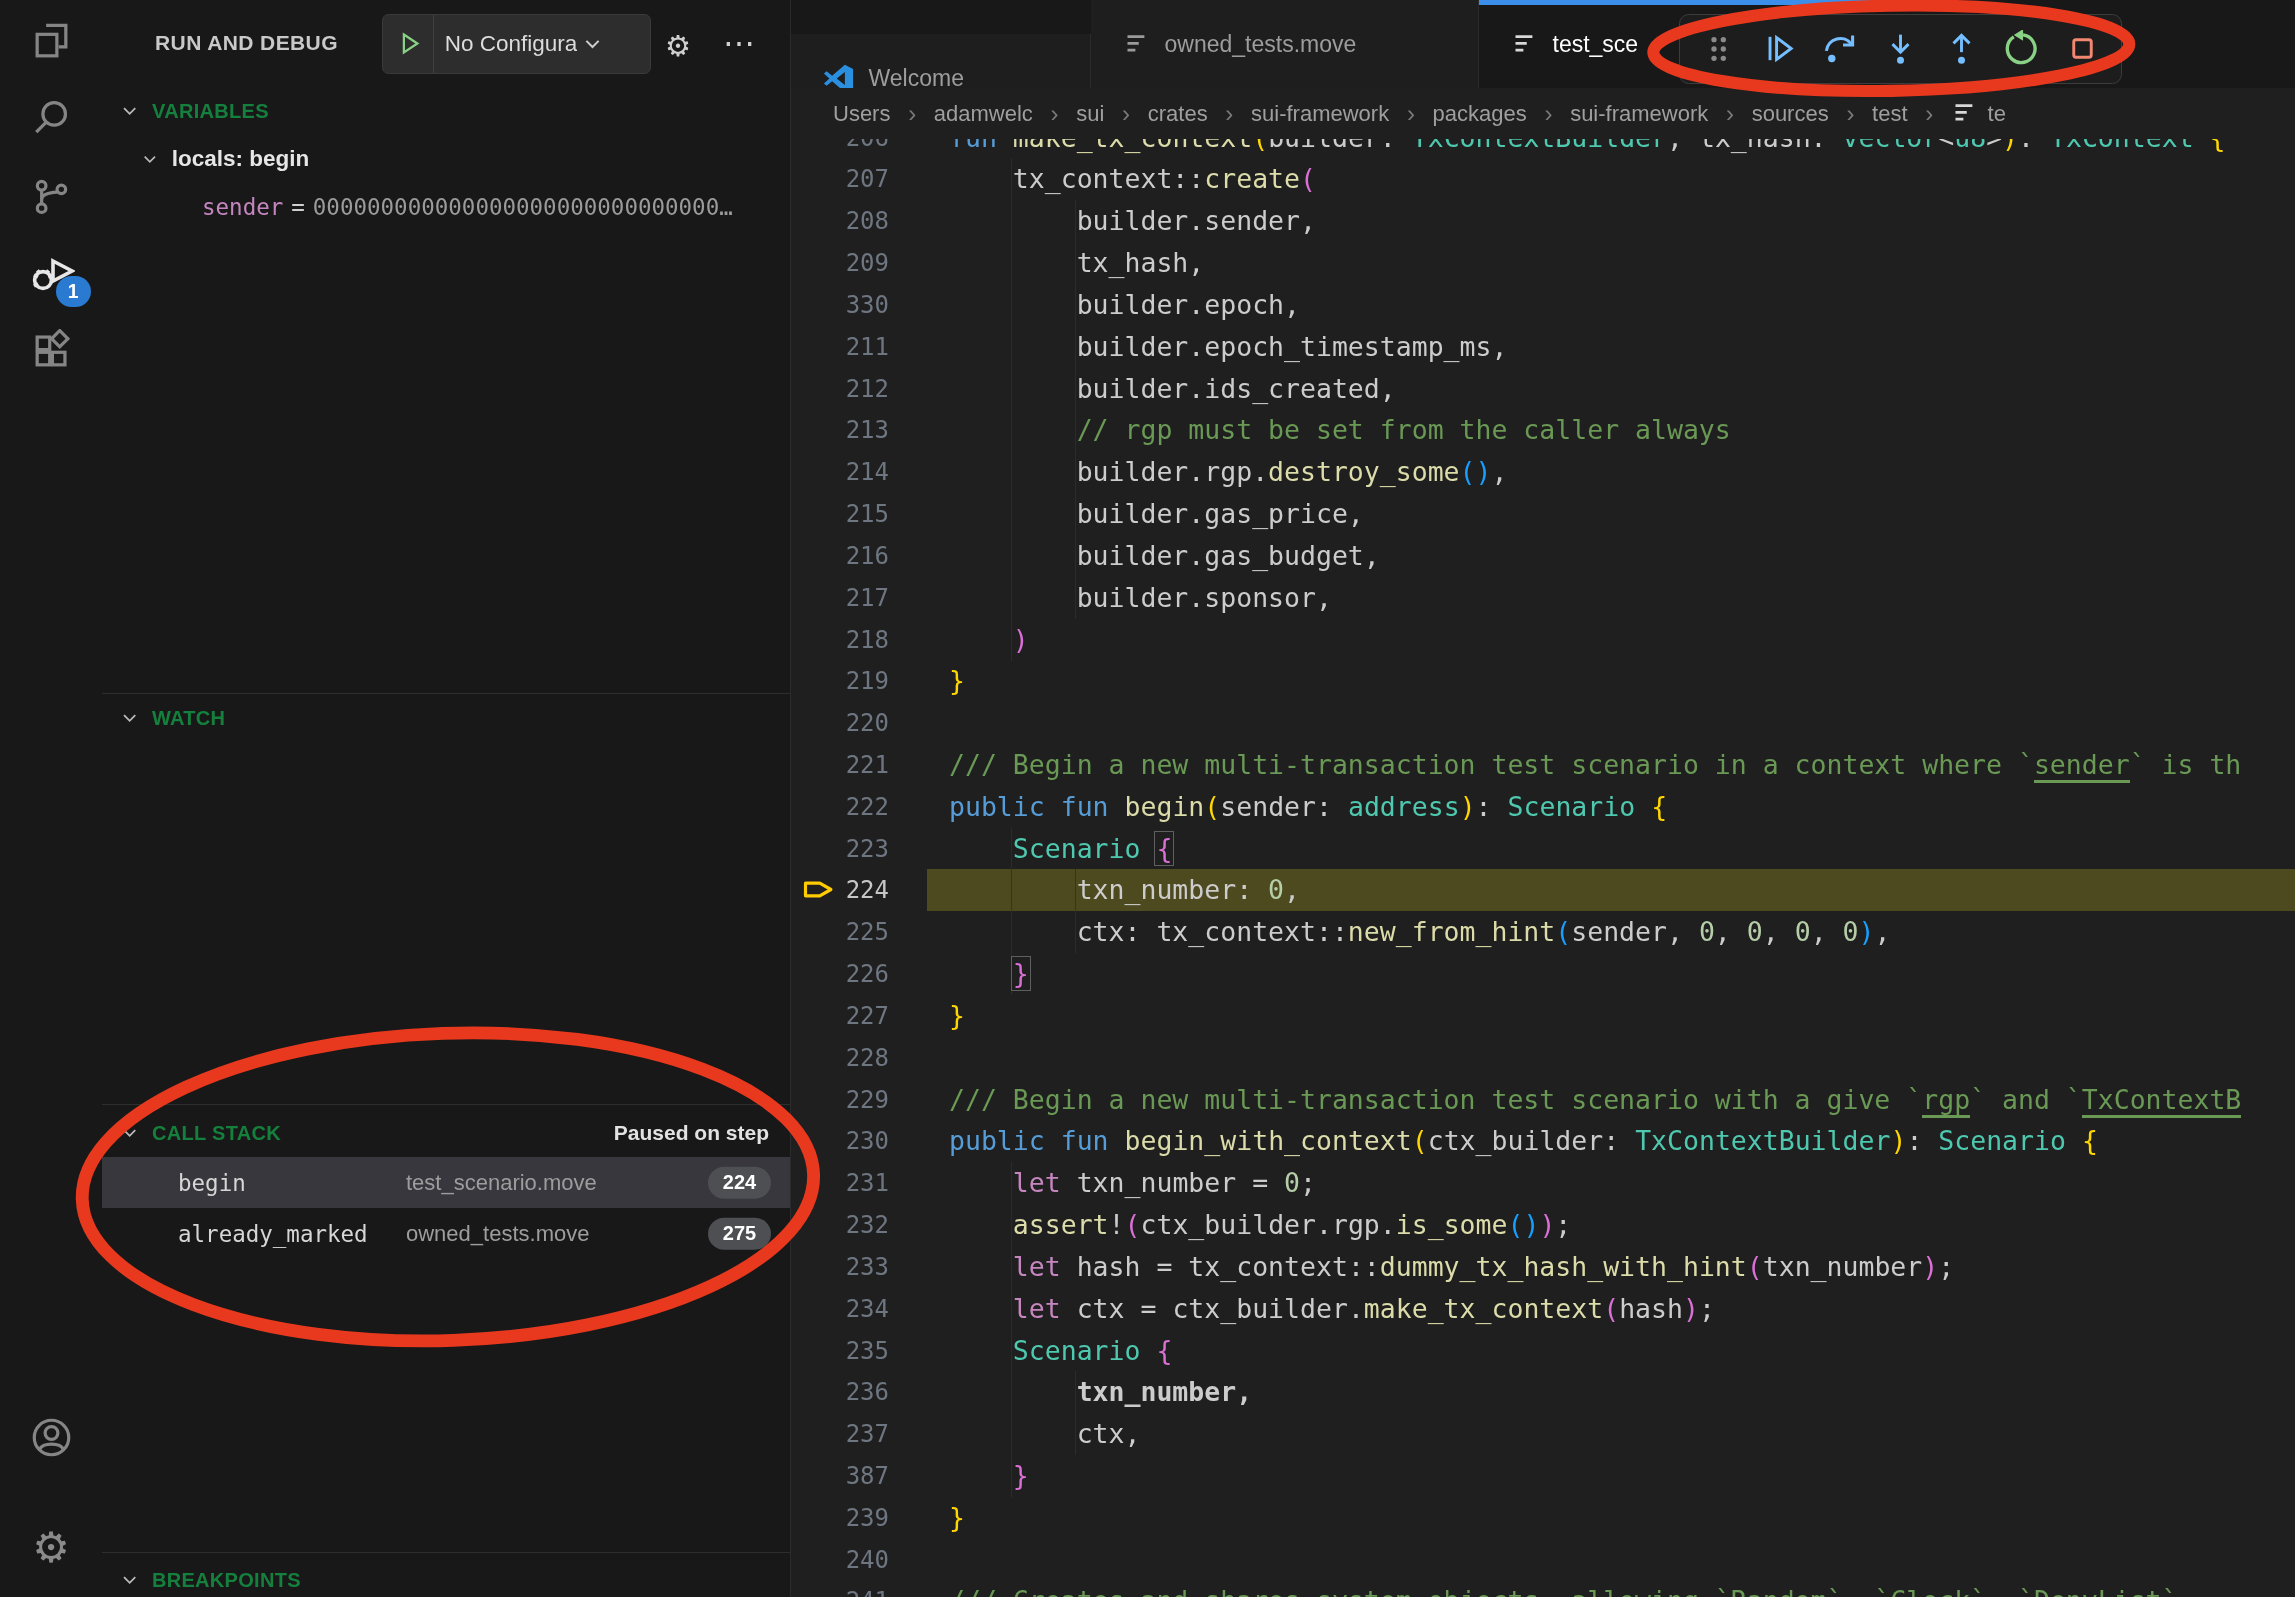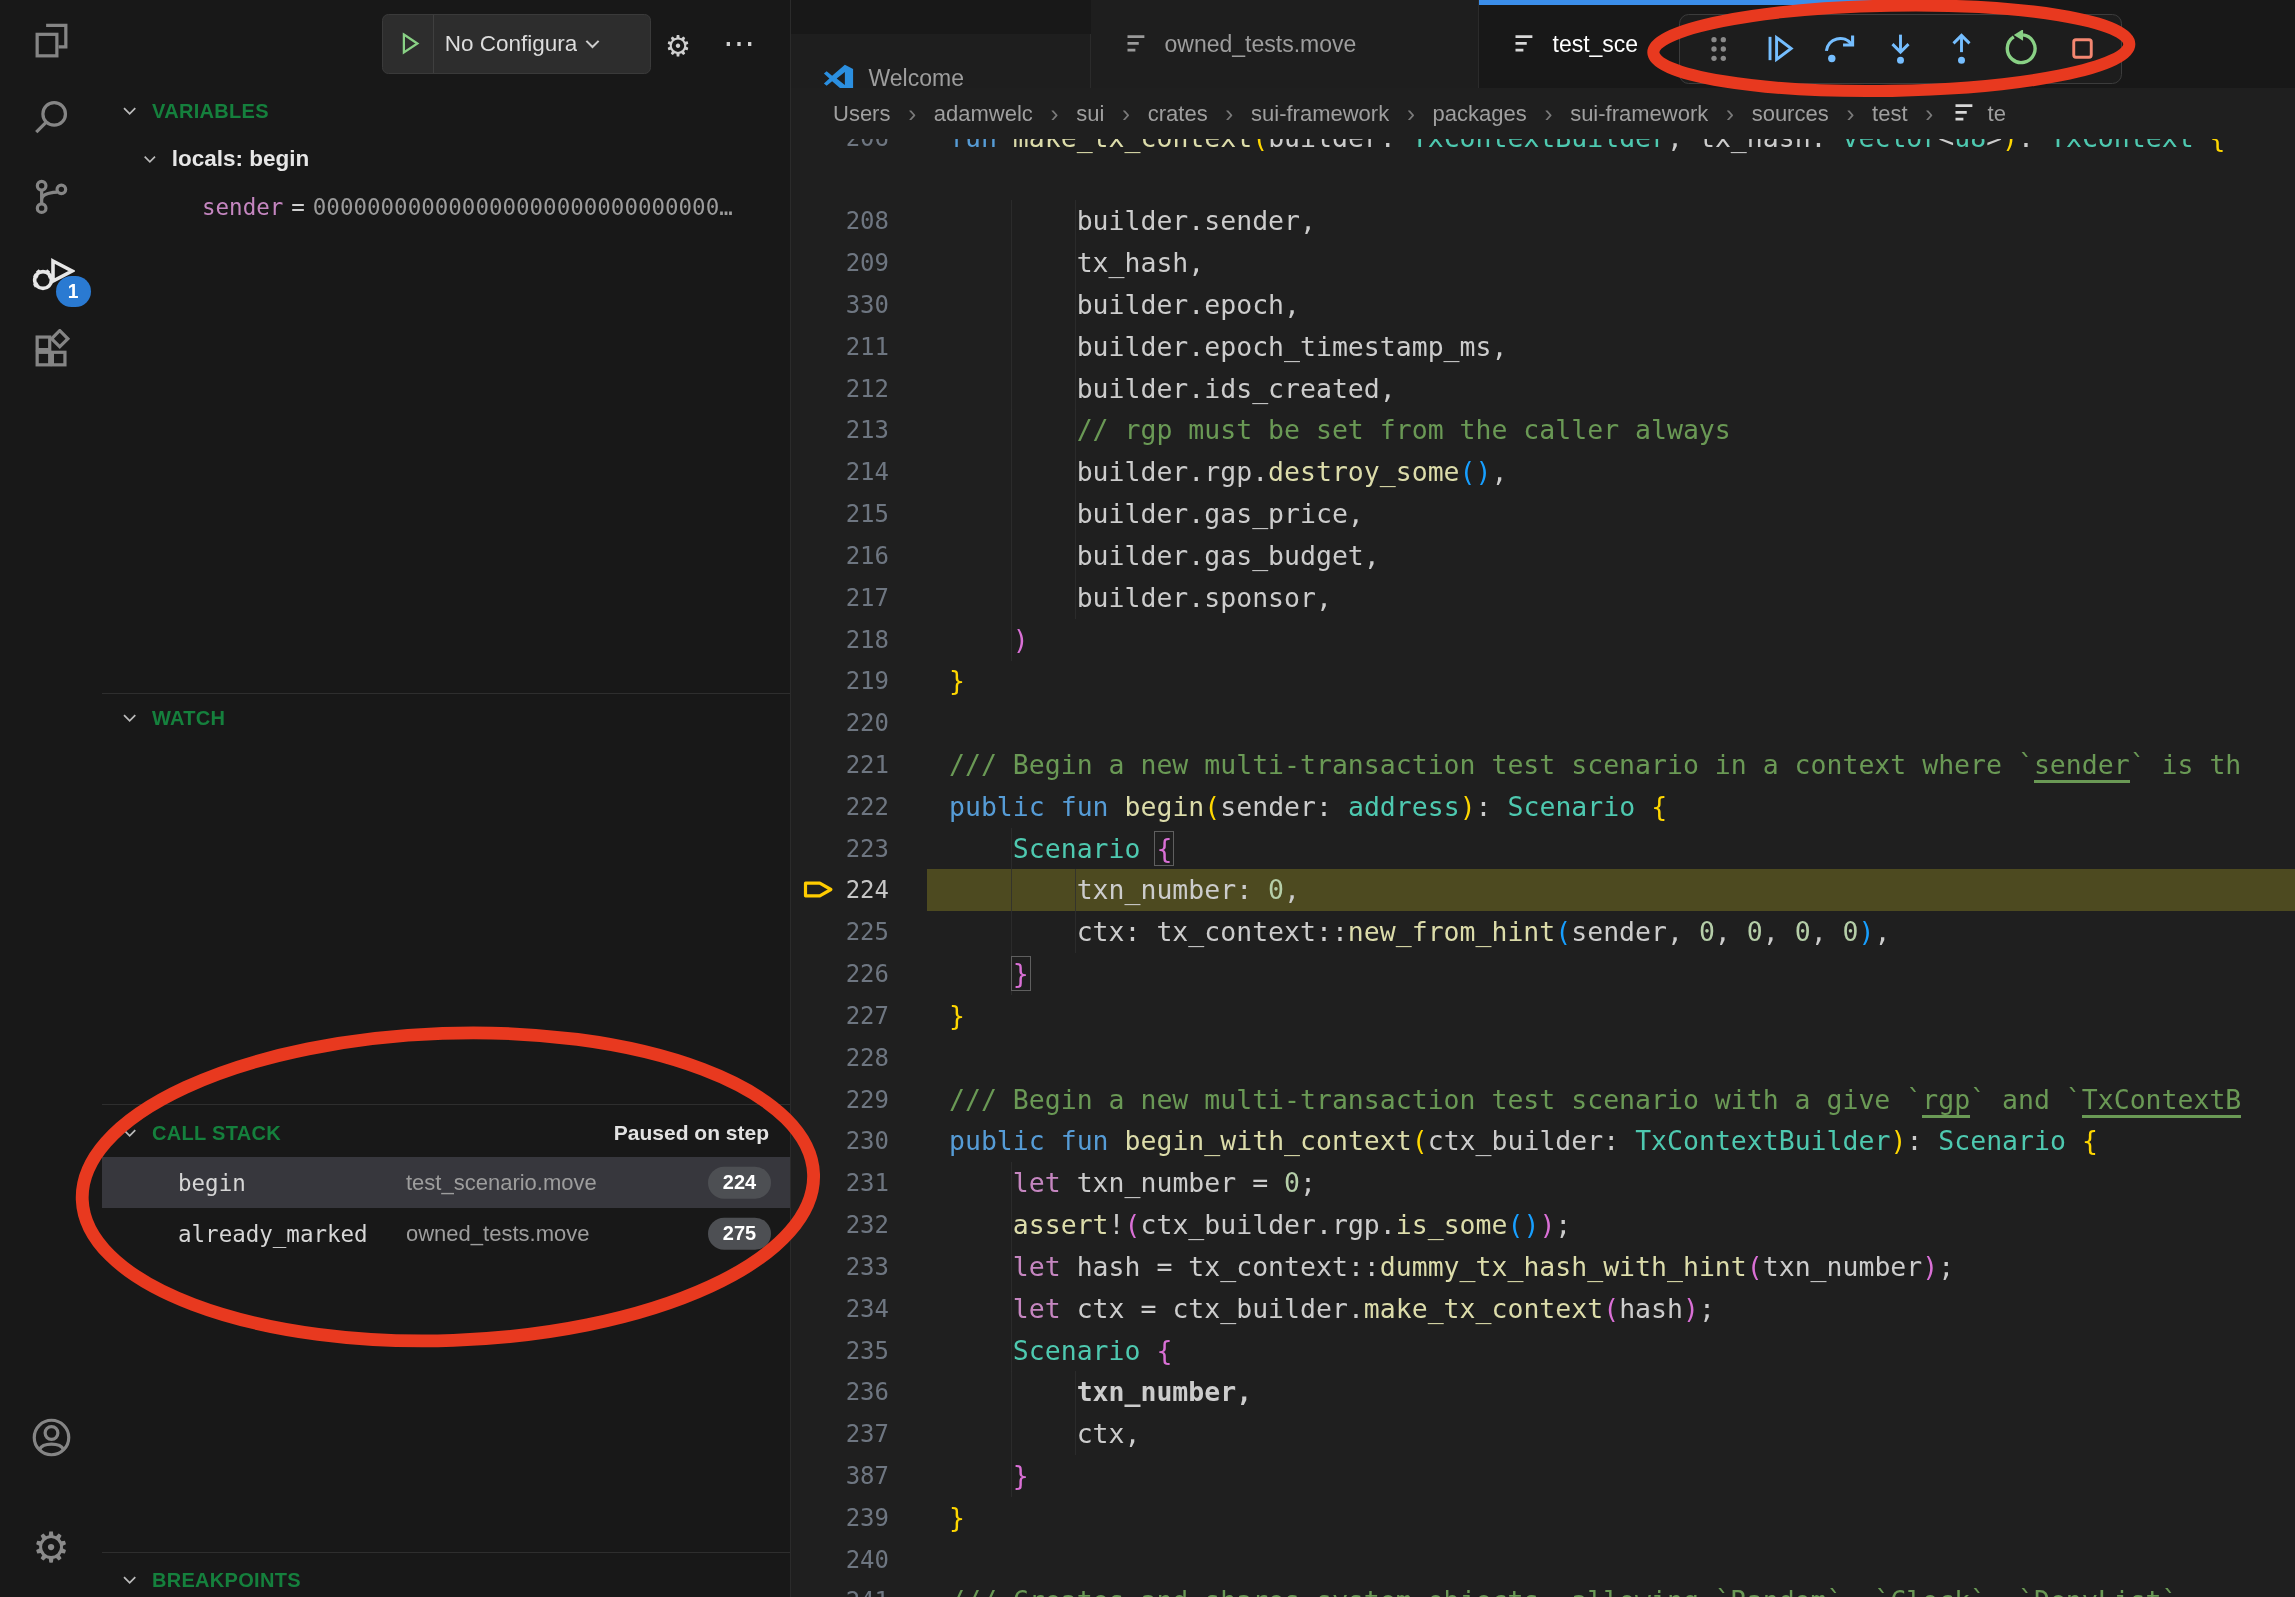--- a/index.html
+++ b/index.html
@@ -125,20 +125,23 @@
           <circle cx="12" cy="9.6" r="3.4"></circle>
         <path d="M5.6 18.4 c1.8 -3.8 11 -3.8 12.8 0"></path>
       </svg>
     </div>
     <div class="ab-icon" style="top:1510px">
       <span class="gear-glyph">⚙</span>
     </div>
   </nav>
 
   <aside id="sidebar">
+    <div class="hdr-row" style="top:0;height:88px;">
+      <span class="sb-head-label abs" style="left:53px;top:31px;">RUN AND DEBUG</span>
+    </div>
     <div id="run-config-btn">
       <svg width="27" height="27" viewBox="0 0 24 24" fill="none" stroke="#89d185" stroke-width="2" style="margin-left:13px;">
           <path d="M7 4 L19 12 L7 20 Z"></path>
         </svg>
       <span class="seg-div"></span>
       <span id="run-config-label">No Configura</span>
       <svg width="21" height="21" viewBox="0 0 24 24" fill="none" stroke="#cccccc" stroke-width="2.4" style="margin-left:4.8px;">
           <path d="M5 9 L12 16 L19 9"></path>
         </svg>
     </div>
@@ -206,20 +209,24 @@
         </svg>
       <span class="sec-label">BREAKPOINTS</span>
     </div>
   </aside>
 
   <main id="main">
     <div id="code-layer">
         <div class="line" style="top: 117px;">
           <div class="ln">206</div>
           <div class="code"><span class="t-kw">fun</span><span class="t-pl"> </span><span class="t-fn">make_tx_context</span><span class="t-b1">(</span><span class="t-pl">builder: </span><span class="t-ty">TxContextBuilder</span><span class="t-pl">, tx_hash: </span><span class="t-ty">vector</span><span class="t-pl">&lt;</span><span class="t-ty">u8</span><span class="t-pl">&gt;</span><span class="t-b1">)</span><span class="t-pl">: </span><span class="t-ty">TxContext</span><span class="t-pl"> </span><span class="t-b1">{</span></div>
+        </div>
+        <div class="line" style="top: 158px;">
+          <div class="ln">207</div>
+          <div class="code" style="background-image: linear-gradient(rgb(46, 46, 46), rgb(46, 46, 46)); background-size: 0.8px 100%; background-position: 62px 0px; background-repeat: no-repeat;"><span class="t-pl">    tx_context::</span><span class="t-fn">create</span><span class="t-b2">(</span></div>
         </div>
         <div class="line" style="top: 200px;">
           <div class="ln">208</div>
           <div class="code" style="background-image: linear-gradient(rgb(46, 46, 46), rgb(46, 46, 46)), linear-gradient(rgb(46, 46, 46), rgb(46, 46, 46)); background-size: 0.8px 100%; background-position: 62px 0px, 126px 0px; background-repeat: no-repeat;"><span class="t-pl">        builder.sender,</span></div>
         </div>
         <div class="line" style="top: 242px;">
           <div class="ln">209</div>
           <div class="code" style="background-image: linear-gradient(rgb(46, 46, 46), rgb(46, 46, 46)), linear-gradient(rgb(46, 46, 46), rgb(46, 46, 46)); background-size: 0.8px 100%; background-position: 62px 0px, 126px 0px; background-repeat: no-repeat;"><span class="t-pl">        tx_hash,</span></div>
         </div>
         <div class="line" style="top: 284px;">

